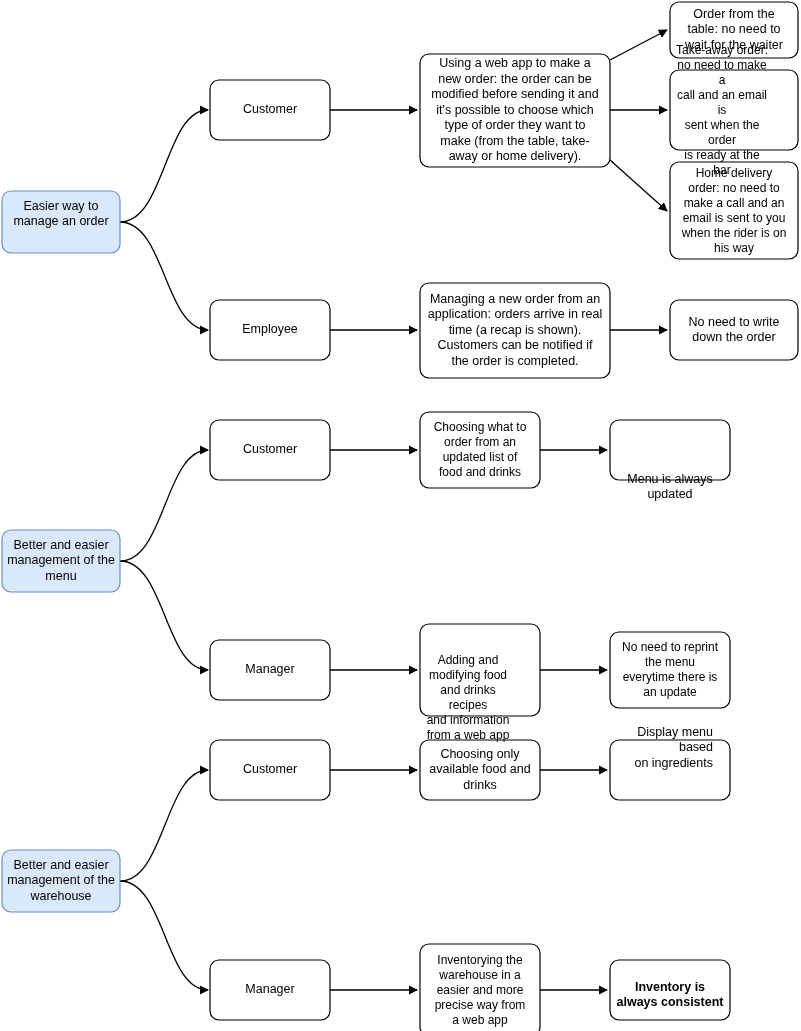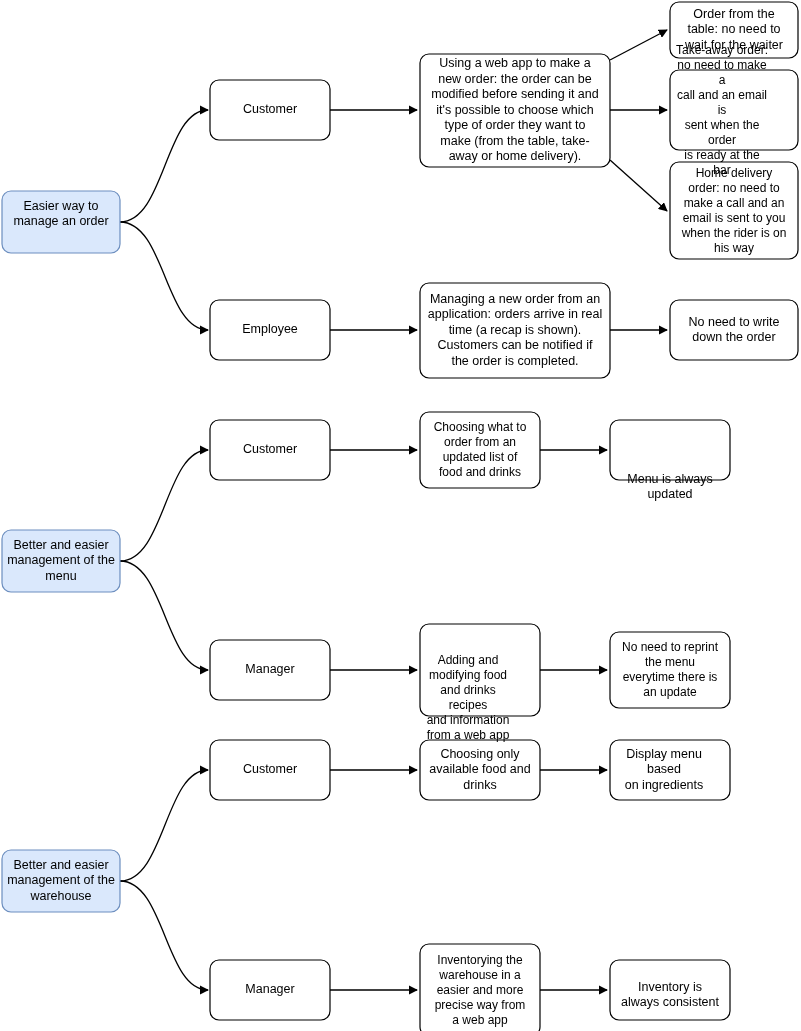--- a/index.html
+++ b/index.html
@@ -168,25 +168,25 @@
 the menu
 everytime there is
 an update</div>
       <div class="node-label" style="left: 2px; top: 850px; width: 118px; height: 62px;">Better and easier
 management of the
 warehouse</div>
       <div class="node-label" style="left: 210px; top: 740px; width: 120px; height: 60px;">Customer</div>
       <div class="node-label" style="left: 420px; top: 740px; width: 120px; height: 60px;">Choosing only
 available food and
 drinks</div>
-      <div class="node-label" style="left: 610px; top: 740px; width: 108px; height: 60px;">Display menu based
+      <div class="node-label" style="left: 610px; top: 718px; width: 108px; height: 60px; text-align: right;">Display menu based
 on ingredients</div>
       <div class="node-label" style="left: 210px; top: 960px; width: 120px; height: 60px;">Manager</div>
       <div class="node-label small" style="left: 420px; top: 944px; width: 120px; height: 92px;">Inventorying the
 warehouse in a
 easier and more
 precise way from
 a web app</div>
-      <div class="node-label" style="left: 610px; top: 960px; width: 120px; height: 70px;">Inventory is
+      <div class="node-label" style="left: 610px; top: 960px; width: 120px; height: 70px; font-weight: bold;">Inventory is
 always consistent</div>
     </div>
 
 </div>
 
 </body></html>

